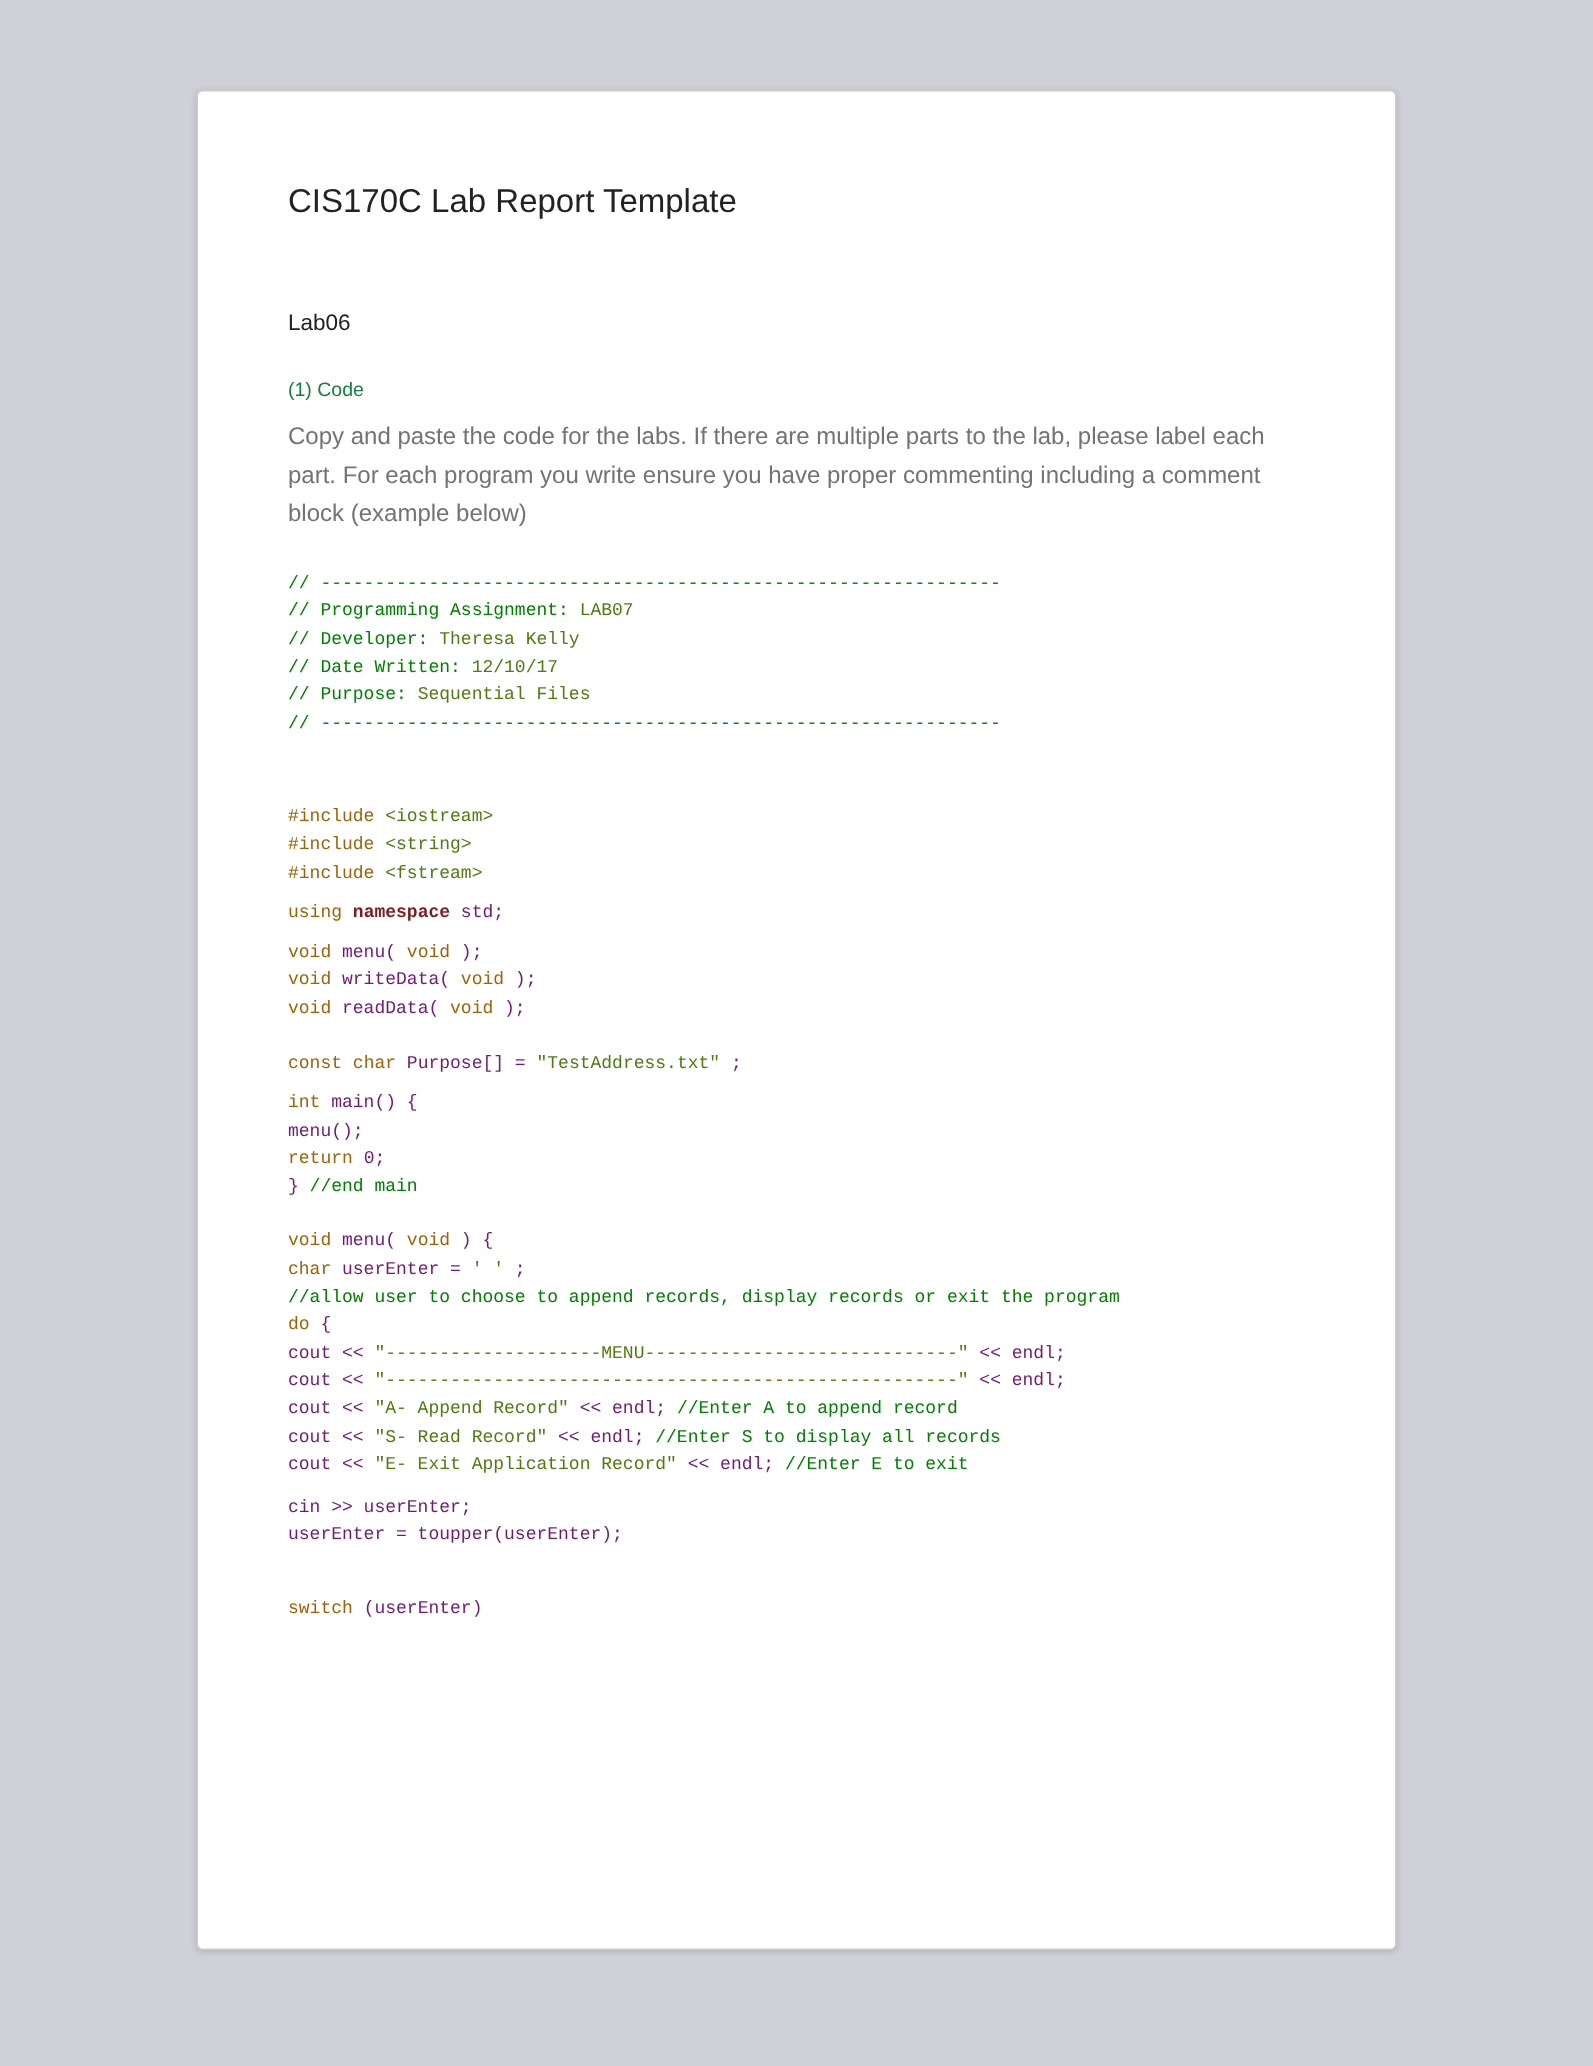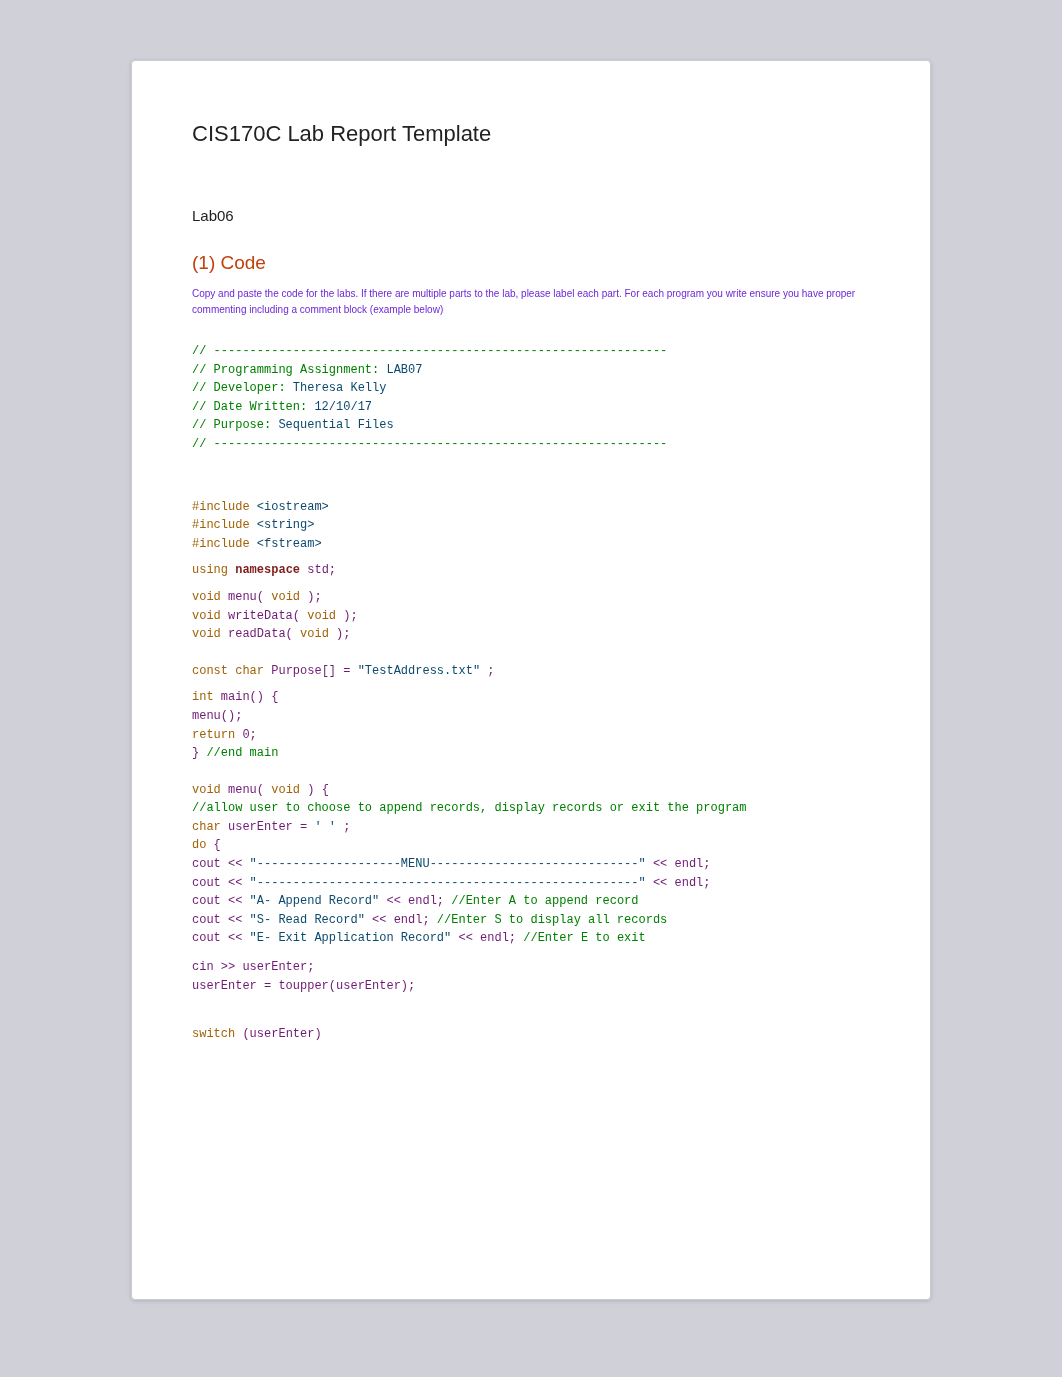--- a/index.html
+++ b/index.html
@@ -35,49 +35,49 @@
       margin-bottom: 40px;
     }
 
     .lab-label {
       font-size: 15px;
       color: #222222;
       margin-bottom: 28px;
     }
 
     .section-heading {
-      font-size: 19px;
-      color: #c2410c;
+      font-size: 13px;
+      color: #15803d;
       margin-bottom: 12px;
     }
 
     .instructions {
-      font-size: 10px;
-      color: #6d28d9;
+      font-size: 16px;
+      color: #737373;
       line-height: 1.6;
       margin-bottom: 24px;
     }
 
     .code-block {
       font-family: 'Courier New', Courier, monospace;
       font-size: 12px;
       line-height: 1.55;
       margin-top: 8px;
     }
 
     .code-comment {
       color: #008000;
     }
 
     .code-keyword {
       color: #a16207;
     }
 
     .code-string {
-      color: #0c4a6e;
+      color: #4d7c0f;
     }
 
     .code-normal {
       color: #701a75;
     }
 
     .code-namespace {
       color: #7f1d1d;
       font-weight: bold;
     }
@@ -178,24 +178,24 @@
     </div>
   </div>
 
   <div class="spacer-sm"></div>
 
   <div class="code-block">
     <div>
       <span class="code-keyword">void</span><span class="code-normal">  menu(  </span><span class="code-keyword">void</span><span class="code-normal"> ) {</span>
     </div>
     <div>
+      <span class="code-normal">          </span><span class="code-keyword">char</span><span class="code-normal">  userEnter =     </span><span class="code-string">' '</span><span class="code-normal"> ;</span>
+    </div>
+    <div>
       <span class="code-comment">          //allow user to choose to append records, display records or exit the program</span>
-    </div>
-    <div>
-      <span class="code-normal">          </span><span class="code-keyword">char</span><span class="code-normal">  userEnter =     </span><span class="code-string">' '</span><span class="code-normal"> ;</span>
     </div>
     <div>
       <span class="code-normal">          </span><span class="code-keyword">do</span><span class="code-normal">  {</span>
     </div>
 
     <div>
       <span class="code-normal">                    cout  &lt;&lt;  </span><span class="code-string">"--------------------MENU-----------------------------"</span><span class="code-normal">   &lt;&lt;   endl;</span>
     </div>
     <div>
       <span class="code-normal">                    cout  &lt;&lt;  </span><span class="code-string">"-----------------------------------------------------"</span><span class="code-normal">   &lt;&lt;   endl;</span>

